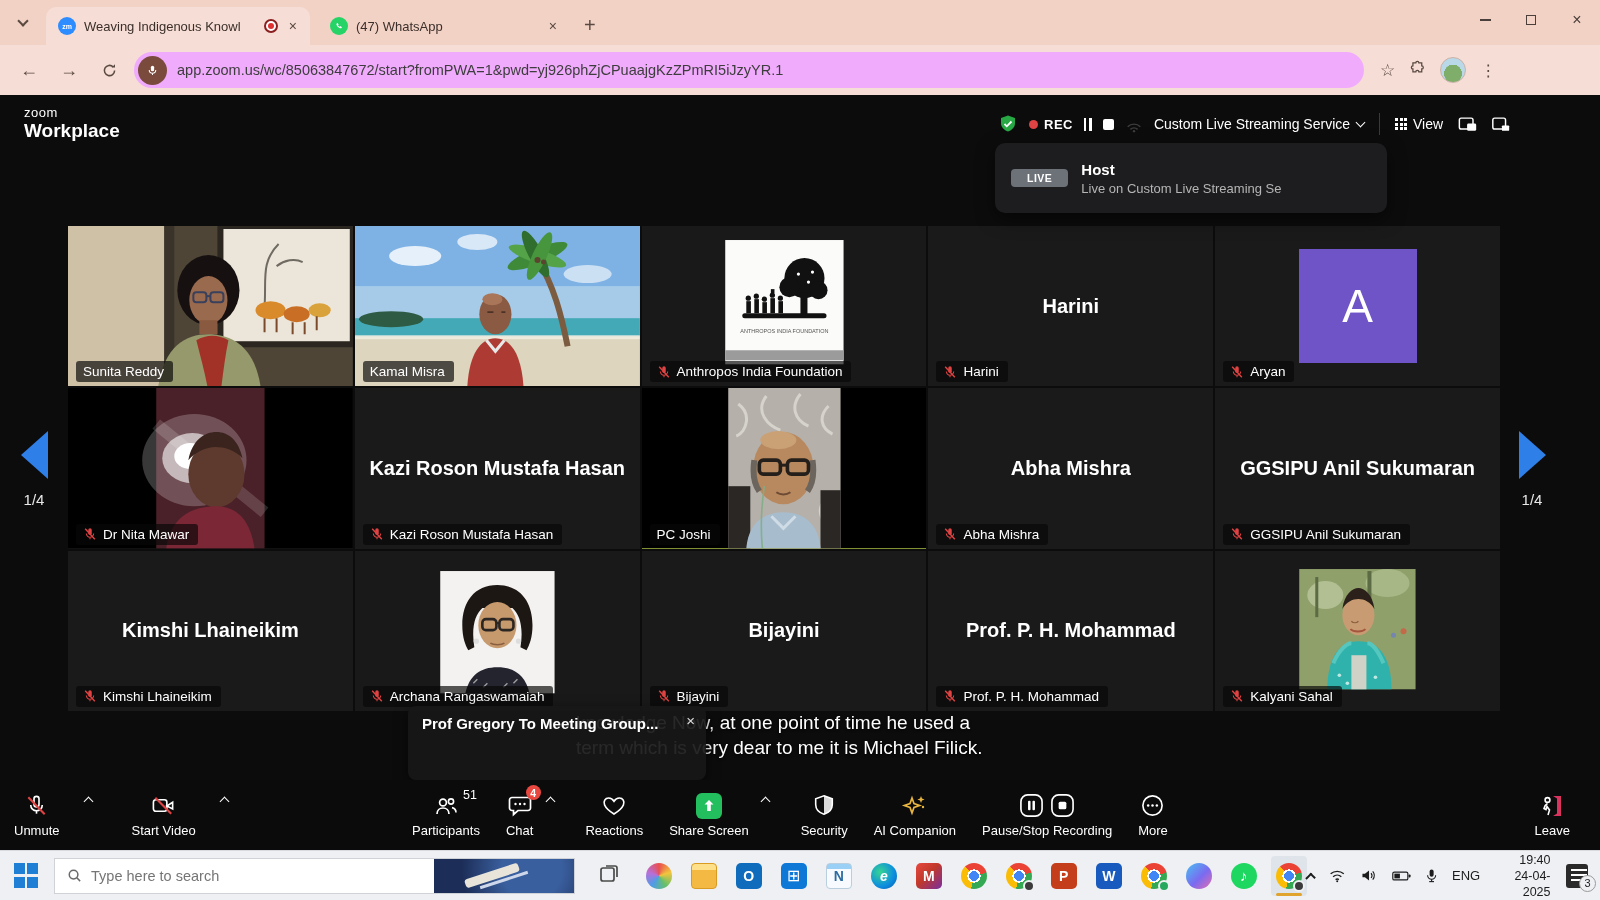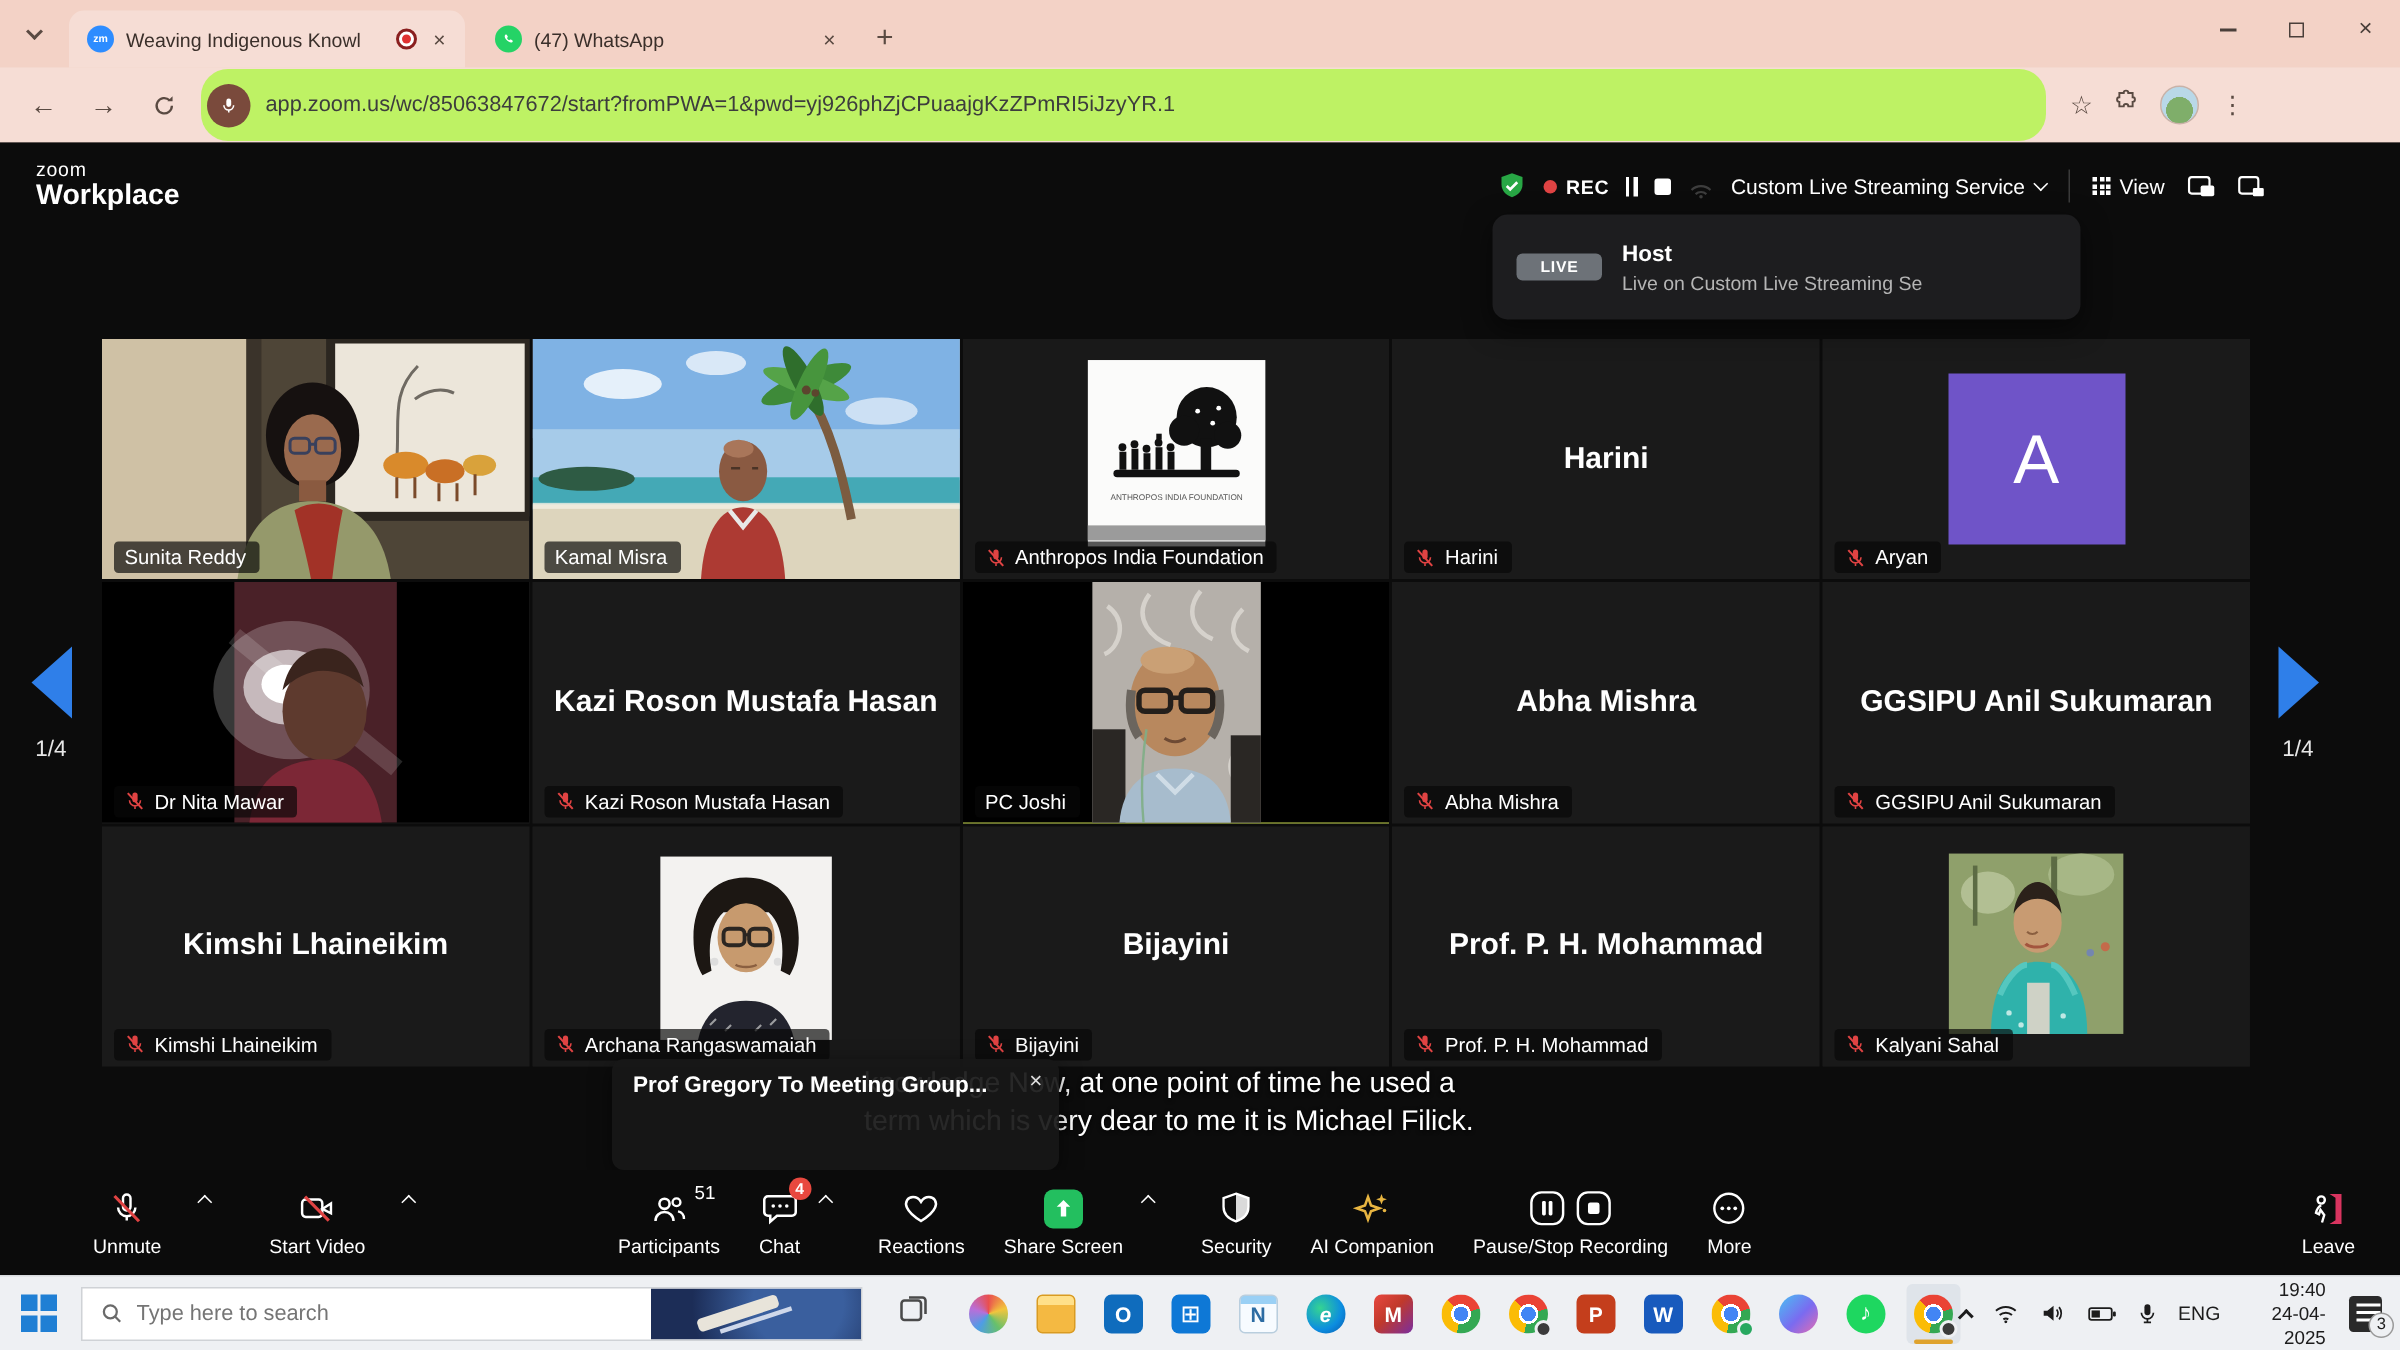--- a/index.html
+++ b/index.html
@@ -30,21 +30,21 @@
   .new-tab { font-size:20px; color:#5a4a42; margin-left:14px; padding-bottom:8px; }
   .win-controls { position:absolute; right:0; top:0; height:40px; display:flex; align-items:center; }
   .wc { width:46px; height:40px; display:flex; align-items:center; justify-content:center; color:#4a3f3a; }
   .wc-min i { width:11px; border-bottom:2px solid #4a3f3a; }
   .wc-max i { width:10px; height:10px; border:1.5px solid #4a3f3a; }
   .wc-close { font-size:16px; }
 
   .navbar { position:relative; height:50px; background:#f6ddd5; display:flex; align-items:center; padding:0 14px; }
   .nav-btn { width:30px; height:30px; display:flex; align-items:center; justify-content:center;
     color:#5a4a42; font-size:18px; margin-right:10px; }
-  .urlbar { height:48px; flex:1; max-width:1230px; background:#bef264; border-radius:18px;
+  .urlbar { height:36px; flex:1; max-width:1230px; background:#f0abfc; border-radius:18px;
     display:flex; align-items:center; padding:0 14px 0 4px; gap:10px; }
   .mic-chip { width:29px; height:29px; border-radius:50%; background:#7a4a3c; display:flex;
     align-items:center; justify-content:center; flex:none; }
   .url-text { font-size:14.5px; color:#3d3d3d; white-space:nowrap; overflow:hidden; }
   .nav-right { display:flex; align-items:center; gap:14px; margin-left:16px; color:#5a4a42; }
   .star { font-size:17px; }
   .avatar-browser { width:26px; height:26px; border-radius:50%;
     background:radial-gradient(circle at 50% 65%, #7fae6a 0 45%, #b9d8e8 46%); border:1px solid #c9b2a8; }
   .kebab { font-size:16px; letter-spacing:0; }
 
@@ -108,21 +108,21 @@
 
   .toast { position:absolute; left:408px; top:611px; width:298px; min-height:74px; background:rgba(24,24,24,.93);
     border-radius:8px; padding:9px 30px 9px 14px; z-index:30; box-shadow:0 4px 14px rgba(0,0,0,.5); }
   .toast .tt { color:#fff; font-size:15px; font-weight:bold; margin-bottom:3px; white-space:nowrap; }
   .toast .tb { color:#e8e8e8; font-size:14.5px; line-height:20px; width:205px; }
   .toast-close { position:absolute; top:6px; right:11px; color:#ddd; font-size:15px; }
 
   
   .ztoolbar { position:absolute; left:0; bottom:0; width:1600px; height:70px; background:#0b0b0b; z-index:40; }
   .tbgrp { position:absolute; top:0; height:70px; display:flex; align-items:center; }
-  .tbg-left { left:14px; gap:20px;margin-left:48px; }
+  .tbg-left { left:14px; gap:20px; }
   .tbg-mid { left:412px; gap:26px; }
   .tbg-right { right:30px; }
   .titem { display:flex; flex-direction:column; align-items:center; gap:4px; position:relative; }
   .titem .lbl { color:#fff; font-size:13px; white-space:nowrap; }
   .titem .ico { height:27px; display:flex; align-items:center; justify-content:center; position:relative; }
   .carebtn { width:18px; height:27px; display:flex; align-items:center; justify-content:center;
     align-self:flex-start; margin-top:6px; }
   .caret-up { width:7px; height:7px; border-left:1.6px solid #fff; border-top:1.6px solid #fff;
     transform:rotate(45deg); margin-top:3px; }
   .cnt { position:absolute; top:-4px; right:-18px; color:#fff; font-size:12.5px; }

